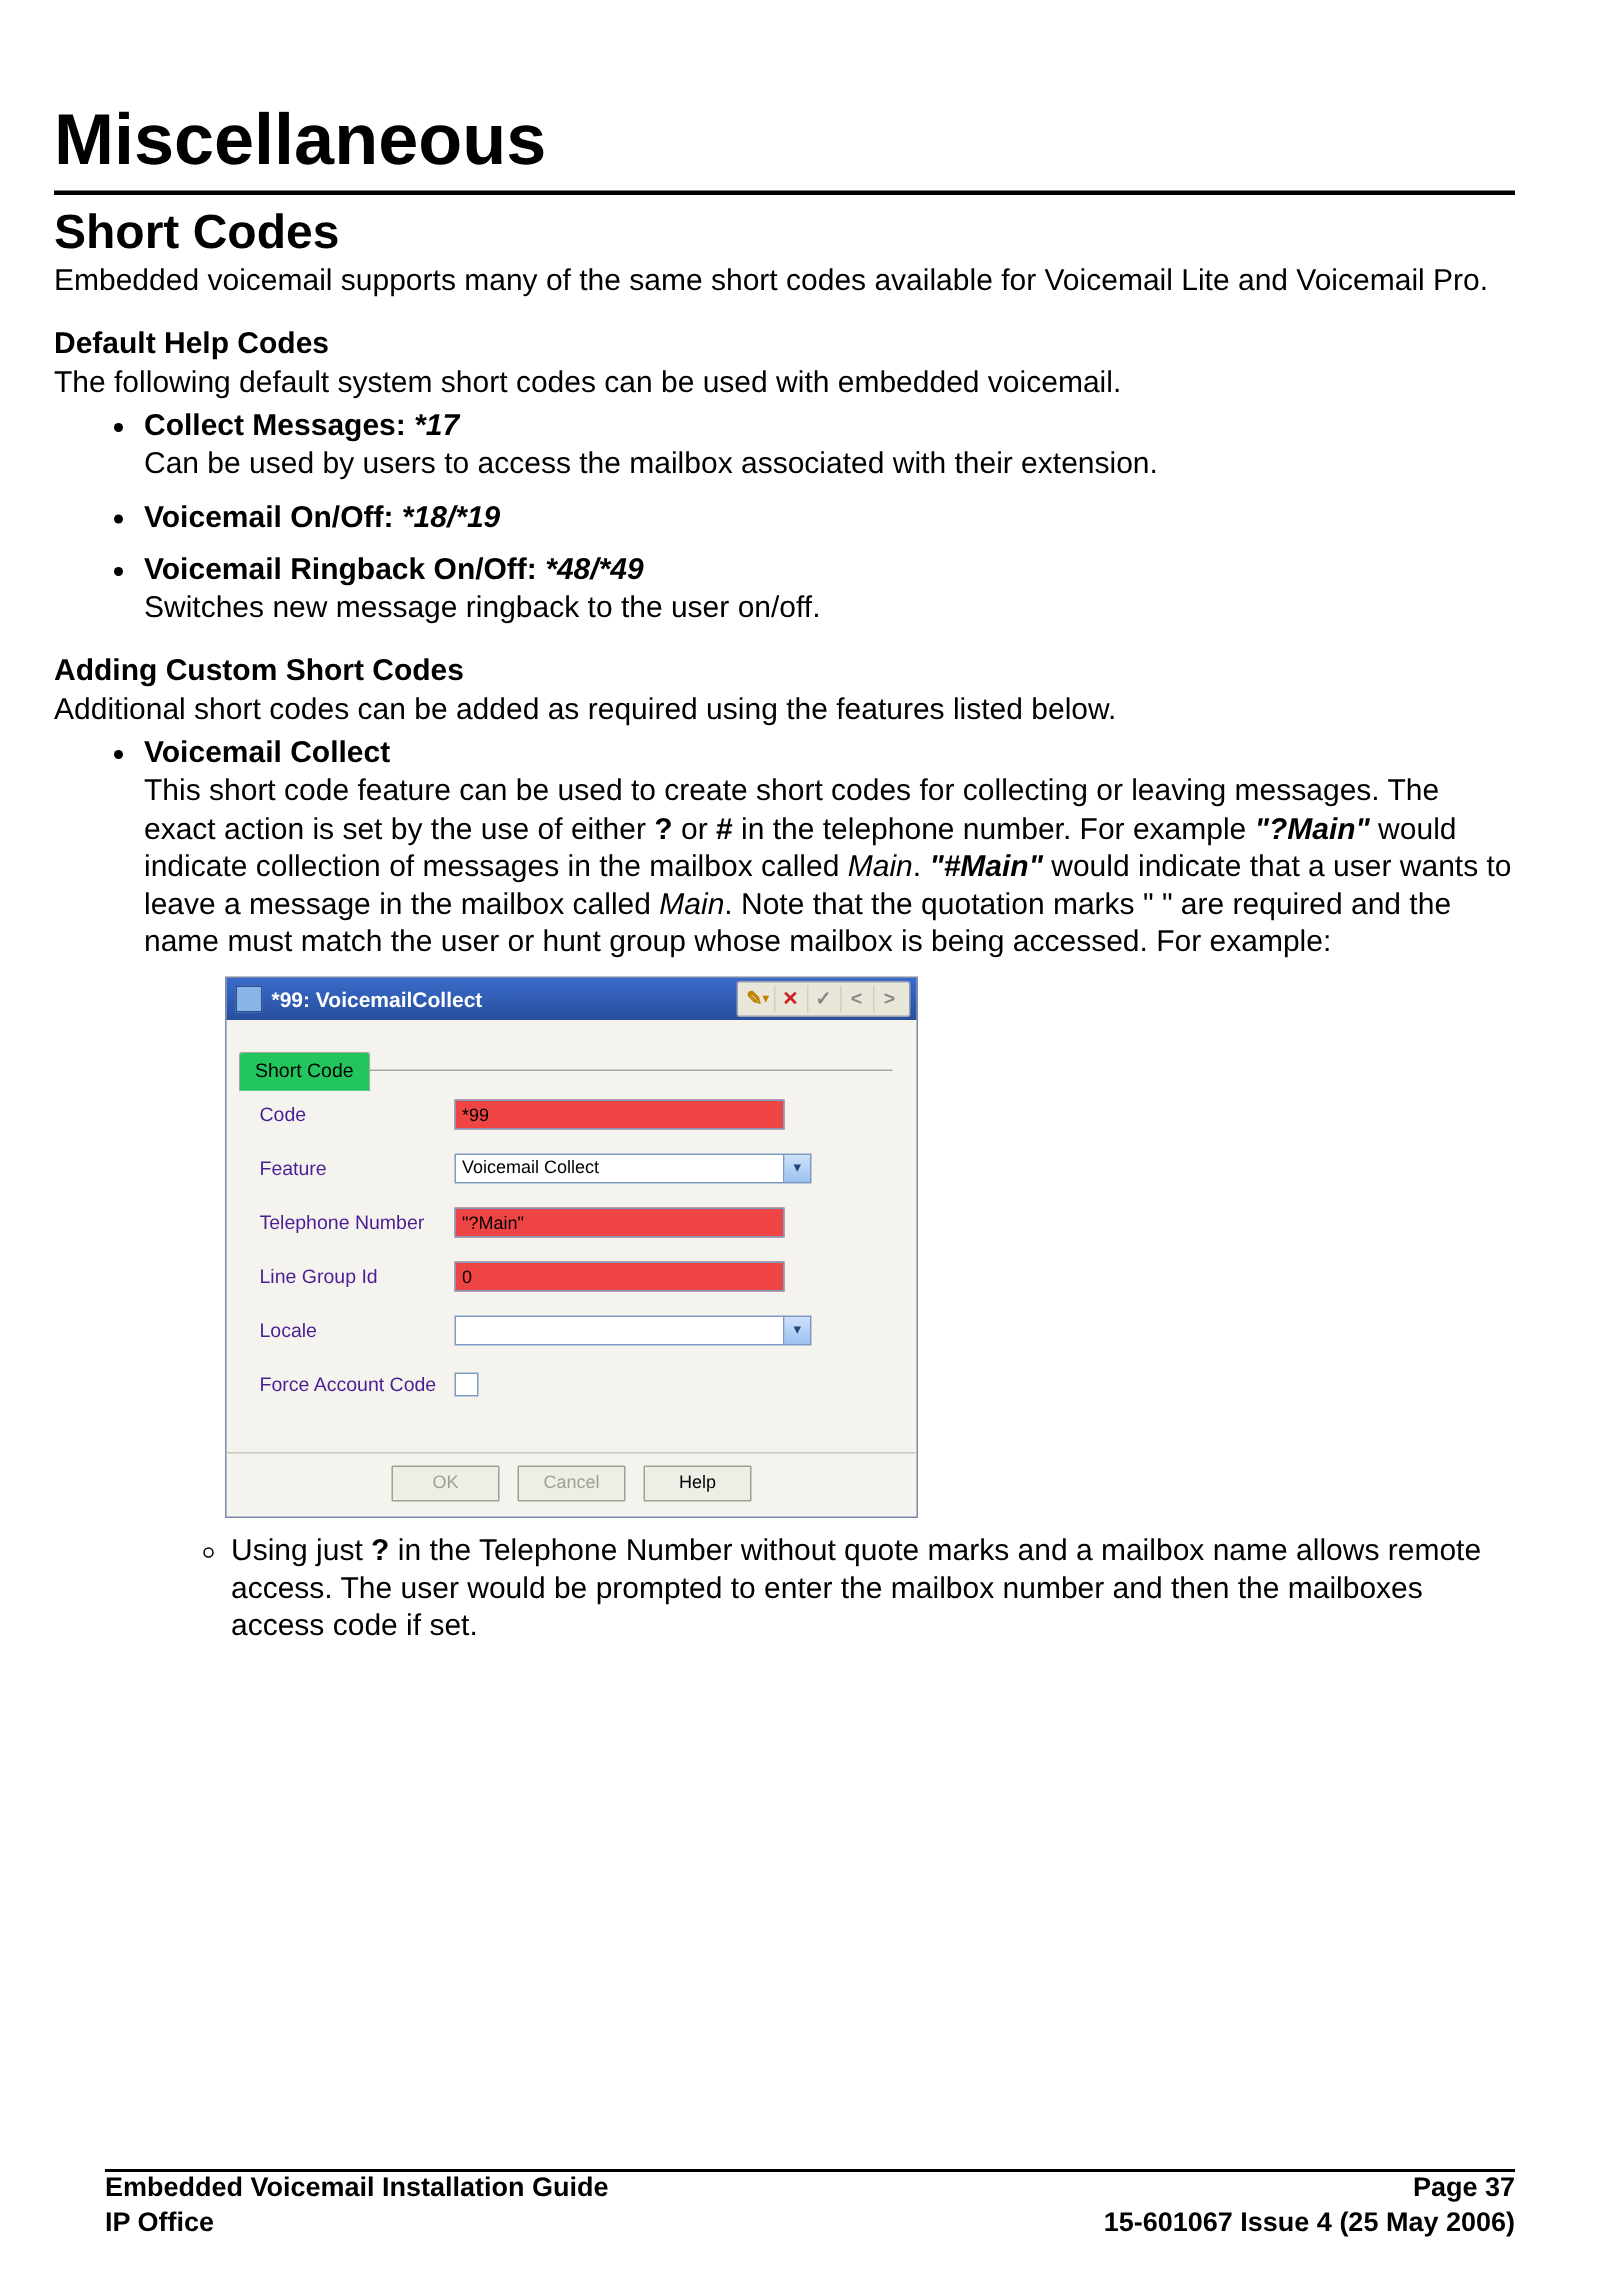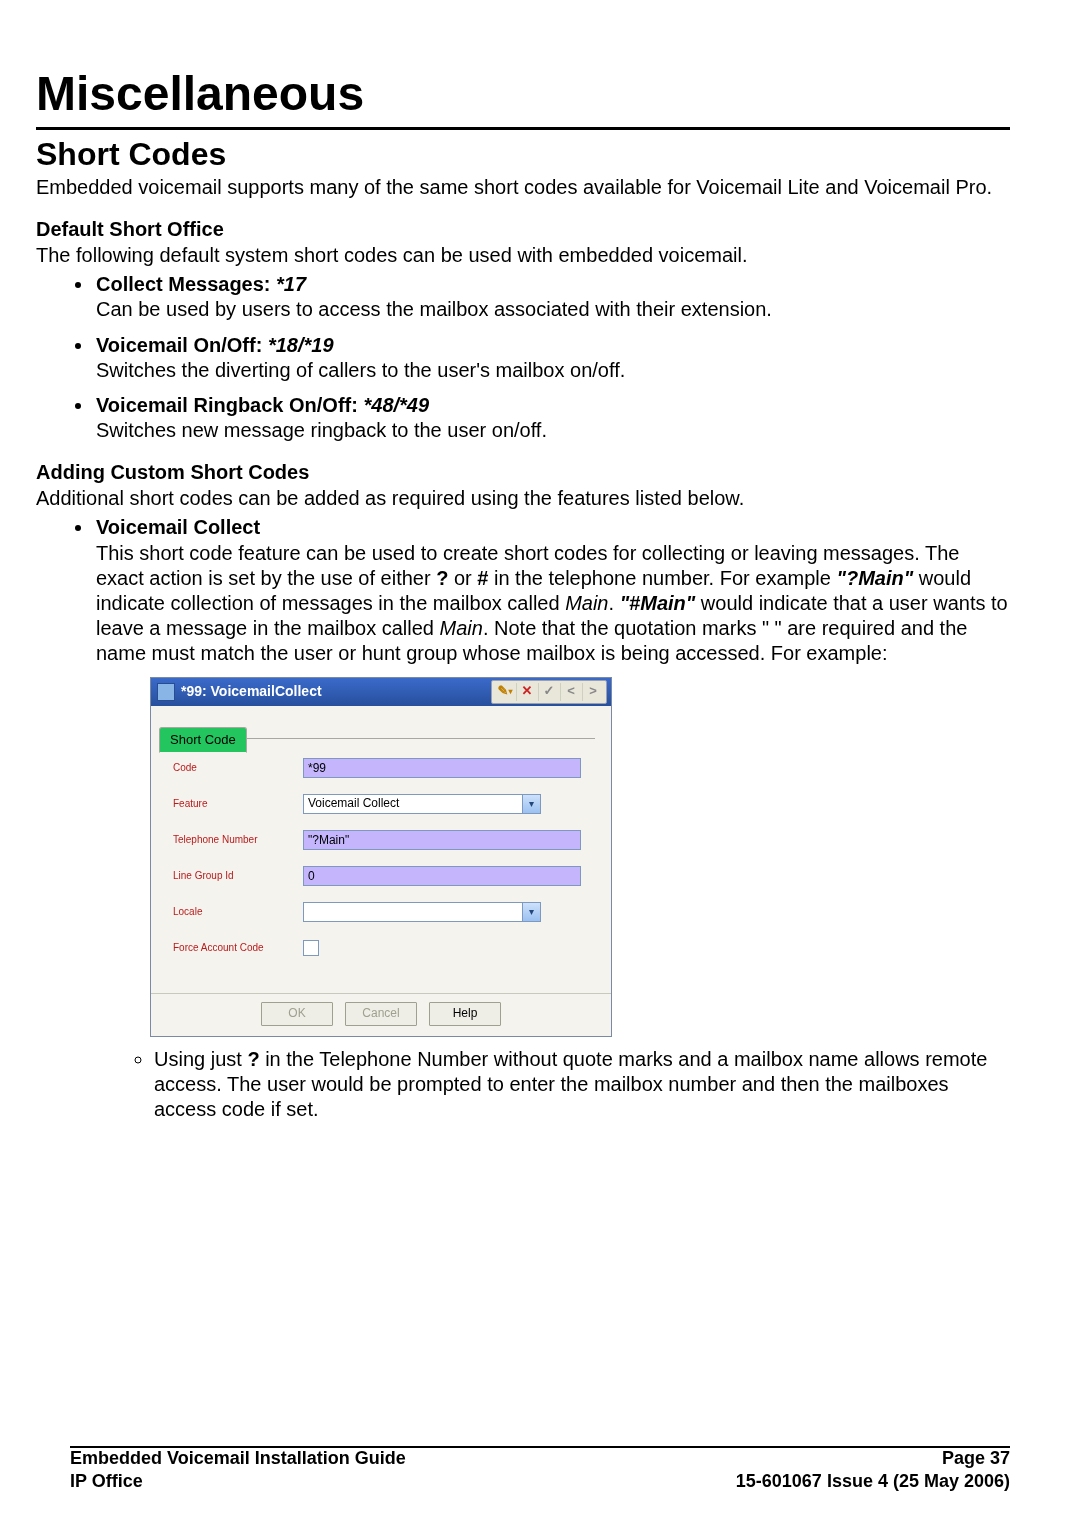--- a/index.html
+++ b/index.html
@@ -121,23 +121,23 @@
     border-bottom: 1px solid #f4f3ee;
     background: #22c55e;
     position: relative;
     top: 15px;
     border-radius: 3px 3px 0 0;
   }
   .tab-divider { border-top: 1px solid #a8a8a0; margin: 0 8px; }
 
   .dlg-body { padding: 18px 18px 10px 22px; }
   .form-row { display: flex; align-items: center; margin-bottom: 14px; min-height: 22px; }
-  .form-label { width: 130px; font-size: 10px; color: #b91c1c; }
+  .form-label { width: 130px; font-size: 13px; color: #4c1d95; }
   .form-value-input {
-    width: 278px; height: 20px; border: 1px solid #7e99c0; background: #c4b5fd;
+    width: 220px; height: 20px; border: 1px solid #7e99c0; background: #ef4444;
     padding: 1px 4px; font-family: Tahoma, sans-serif; font-size: 12px;
     box-sizing: border-box;
   }
   .form-select-wrap {
     width: 238px; height: 20px; border: 1px solid #7e99c0; background: #fff;
     display: flex; align-items: center; box-sizing: border-box;
   }
   .form-select-wrap span.sel-text { flex: 1; padding: 0 4px; font-size: 12px; }
   .sel-arrow {
     width: 17px; height: 18px;
@@ -184,33 +184,32 @@
 </head>
 <body>
 
 <div class="page">
 
   <h1 class="h1">Miscellaneous</h1>
   <hr class="hr-thick">
   <h2 class="h2">Short Codes</h2>
   <p class="para">Embedded voicemail supports many of the same short codes available for Voicemail Lite and Voicemail Pro.</p>
 
-  <div class="h3">Default Short Office</div>
+  <div class="h3">Default Help Codes</div>
   <p class="para-after-h3">The following default system short codes can be used with embedded voicemail.</p>
 
   <ul class="bullets">
     <li>
       <b><span>Collect Messages:</span></b>
       <span class="code-star">*17</span><br>
       <span>Can be used by users to access the mailbox associated with their extension.</span>
     </li>
     <li>
       <b><span>Voicemail On/Off:</span></b>
       <span class="code-star">*18/*19</span><br>
-      <span>Switches the diverting of callers to the user's mailbox on/off.</span>
     </li>
     <li>
       <b><span>Voicemail Ringback On/Off:</span></b>
       <span class="code-star">*48/*49</span><br>
       <span>Switches new message ringback to the user on/off.</span>
     </li>
   </ul>
 
   <div class="h3">Adding Custom Short Codes</div>
   <p class="para-after-h3">Additional short codes can be added as required using the features listed below.</p>

